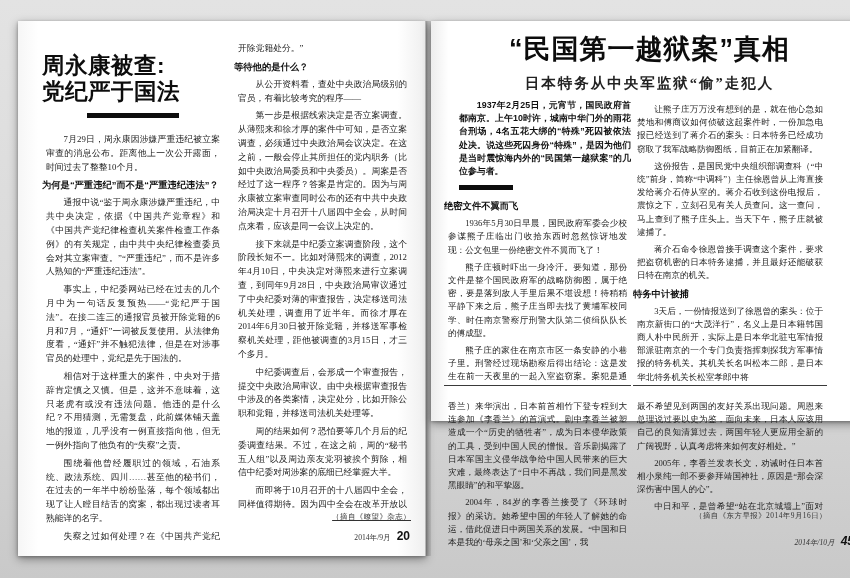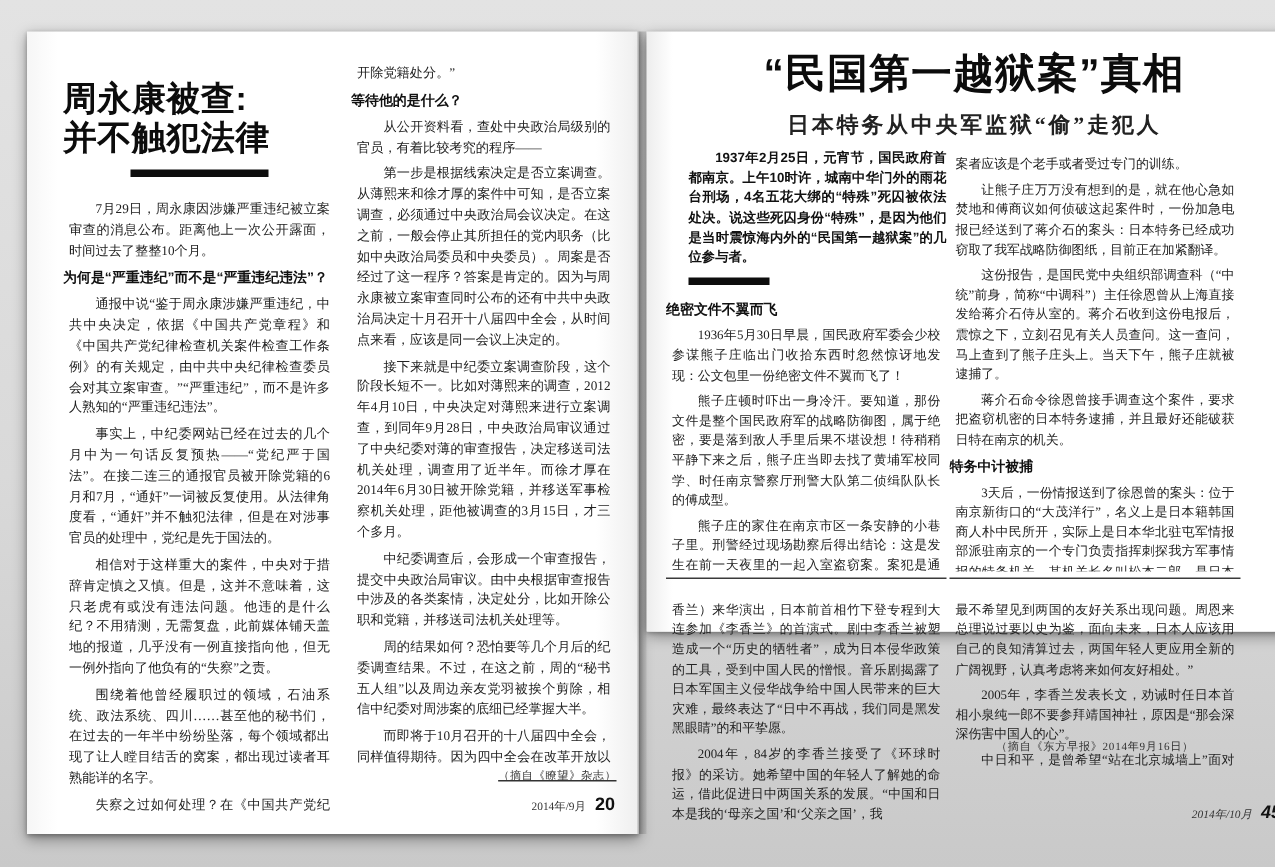--- a/index.html
+++ b/index.html
@@ -41,33 +41,33 @@
   .rp-sub{position:absolute;top:53px;left:0;right:0;text-align:center;
     font-size:14.5px;font-weight:bold;color:#222;letter-spacing:2px;margin:0;}
   .rp-c1{position:absolute;left:13px;top:78px;width:187px;height:282px;overflow:hidden;}
   .rp-c2{position:absolute;left:202px;top:78px;width:194px;height:282px;overflow:hidden;}
   .rp-c1 .para,.rp-c2 .para,.rp-s1 .para,.rp-s2 .para{font-size:8.6px;line-height:13.2px;}
   .rp-rule{position:absolute;top:364px;height:0;border-top:1.5px solid #3a3a3a;}
   .rp-rule.r1{left:13px;width:187px;}
   .rp-rule.r2{left:202px;width:194px;}
   .rp-s1{position:absolute;left:13px;top:375px;width:187px;height:152px;overflow:hidden;}
   .rp-s2{position:absolute;left:202px;top:375px;width:194px;height:118px;overflow:hidden;}
-  .rp-cite{position:absolute;left:202px;top:472px;width:194px;text-align:center;}
+  .rp-cite{position:absolute;left:202px;top:490px;width:194px;}
   .rp-footer{position:absolute;right:14px;top:513px;font-style:italic;}
   .gutter{position:absolute;left:425px;top:21px;width:6px;height:535px;
     background:linear-gradient(90deg,rgba(0,0,0,.25),rgba(0,0,0,.08));}
 </style>
 </head>
 <body>
 
 <div class="stage">
 
   <div class="page page-left">
     <div class="lp-c1">
-      <h1 class="lp-title"><span>周永康被查:</span><br><span>并不触犯法律</span></h1>
+      <h1 class="lp-title"><span>周永康被查:</span><br><span>党纪严于国法</span></h1>
       <div class="lp-title-bar"></div>
       <div>
           <div class="para indent">7月29日，周永康因涉嫌严重违纪被立案审查的消息公布。距离他上一次公开露面，时间过去了整整10个月。</div>
           <div class="subhead">为何是“严重违纪”而不是“严重违纪违法”？</div>
           <div class="para indent">通报中说“鉴于周永康涉嫌严重违纪，中共中央决定，依据《中国共产党章程》和《中国共产党纪律检查机关案件检查工作条例》的有关规定，由中共中央纪律检查委员会对其立案审查。”“严重违纪”，而不是许多人熟知的“严重违纪违法”。</div>
           <div class="para indent">事实上，中纪委网站已经在过去的几个月中为一句话反复预热——“党纪严于国法”。在接二连三的通报官员被开除党籍的6月和7月，“通奸”一词被反复使用。从法律角度看，“通奸”并不触犯法律，但是在对涉事官员的处理中，党纪是先于国法的。</div>
           <div class="para indent">相信对于这样重大的案件，中央对于措辞肯定慎之又慎。但是，这并不意味着，这只老虎有或没有违法问题。他违的是什么纪？不用猜测，无需复盘，此前媒体铺天盖地的报道，几乎没有一例直接指向他，但无一例外指向了他负有的“失察”之责。</div>
           <div class="para indent">围绕着他曾经履职过的领域，石油系统、政法系统、四川……甚至他的秘书们，在过去的一年半中纷纷坠落，每个领域都出现了让人瞠目结舌的窝案，都出现过读者耳熟能详的名字。</div>
           <div class="para indent">失察之过如何处理？在《中国共产党纪律处分条例》第六十四条中明确规定，“用人失察失误造成严重后果的，对主要责任者和其他直接责任人员，依照第一款规定处理。”</div>
         </div>
@@ -99,21 +99,20 @@
     <h2 class="rp-sub">日本特务从中央军监狱“偷”走犯人</h2>
     <div class="rp-c1">
         <div class="lead">1937年2月25日，元宵节，国民政府首都南京。上午10时许，城南中华门外的雨花台刑场，4名五花大绑的“特殊”死囚被依法处决。说这些死囚身份“特殊”，是因为他们是当时震惊海内外的“民国第一越狱案”的几位参与者。</div>
         <div class="thick-bar"></div>
         <div class="subhead">绝密文件不翼而飞</div>
         <div class="para indent">1936年5月30日早晨，国民政府军委会少校参谋熊子庄临出门收拾东西时忽然惊讶地发现：公文包里一份绝密文件不翼而飞了！</div>
         <div class="para indent">熊子庄顿时吓出一身冷汗。要知道，那份文件是整个国民政府军的战略防御图，属于绝密，要是落到敌人手里后果不堪设想！待稍稍平静下来之后，熊子庄当即去找了黄埔军校同学、时任南京警察厅刑警大队第二侦缉队队长的傅成型。</div>
         <div class="para indent">熊子庄的家住在南京市区一条安静的小巷子里。刑警经过现场勘察后得出结论：这是发生在前一天夜里的一起入室盗窃案。案犯是通过撬开门锁的方法进入室内的，在现场未留下任何痕迹。初步判断，应系单独一人作案，作</div>
       </div>
     <div class="rp-c2">
-        <div class="para">案者应该是个老手或者受过专门的训练。</div>
         <div class="para indent">让熊子庄万万没有想到的是，就在他心急如焚地和傅商议如何侦破这起案件时，一份加急电报已经送到了蒋介石的案头：日本特务已经成功窃取了我军战略防御图纸，目前正在加紧翻译。</div>
         <div class="para indent">这份报告，是国民党中央组织部调查科（“中统”前身，简称“中调科”）主任徐恩曾从上海直接发给蒋介石侍从室的。蒋介石收到这份电报后，震惊之下，立刻召见有关人员查问。这一查问，马上查到了熊子庄头上。当天下午，熊子庄就被逮捕了。</div>
         <div class="para indent">蒋介石命令徐恩曾接手调查这个案件，要求把盗窃机密的日本特务逮捕，并且最好还能破获日特在南京的机关。</div>
         <div class="subhead">特务中计被捕</div>
         <div class="para indent">3天后，一份情报送到了徐恩曾的案头：位于南京新街口的“大茂洋行”，名义上是日本籍韩国商人朴中民所开，实际上是日本华北驻屯军情报部派驻南京的一个专门负责指挥刺探我方军事情报的特务机关。其机关长名叫松本二郎，是日本华北特务机关长松室孝郎中将</div>
       </div>
     <div class="rp-rule r1"></div>
     <div class="rp-rule r2"></div>
     <div class="rp-s1">
         <div class="para">香兰）来华演出，日本前首相竹下登专程到大连参加《李香兰》的首演式。剧中李香兰被塑造成一个“历史的牺牲者”，成为日本侵华政策的工具，受到中国人民的憎恨。音乐剧揭露了日本军国主义侵华战争给中国人民带来的巨大灾难，最终表达了“日中不再战，我们同是黑发黑眼睛”的和平挚愿。</div>

